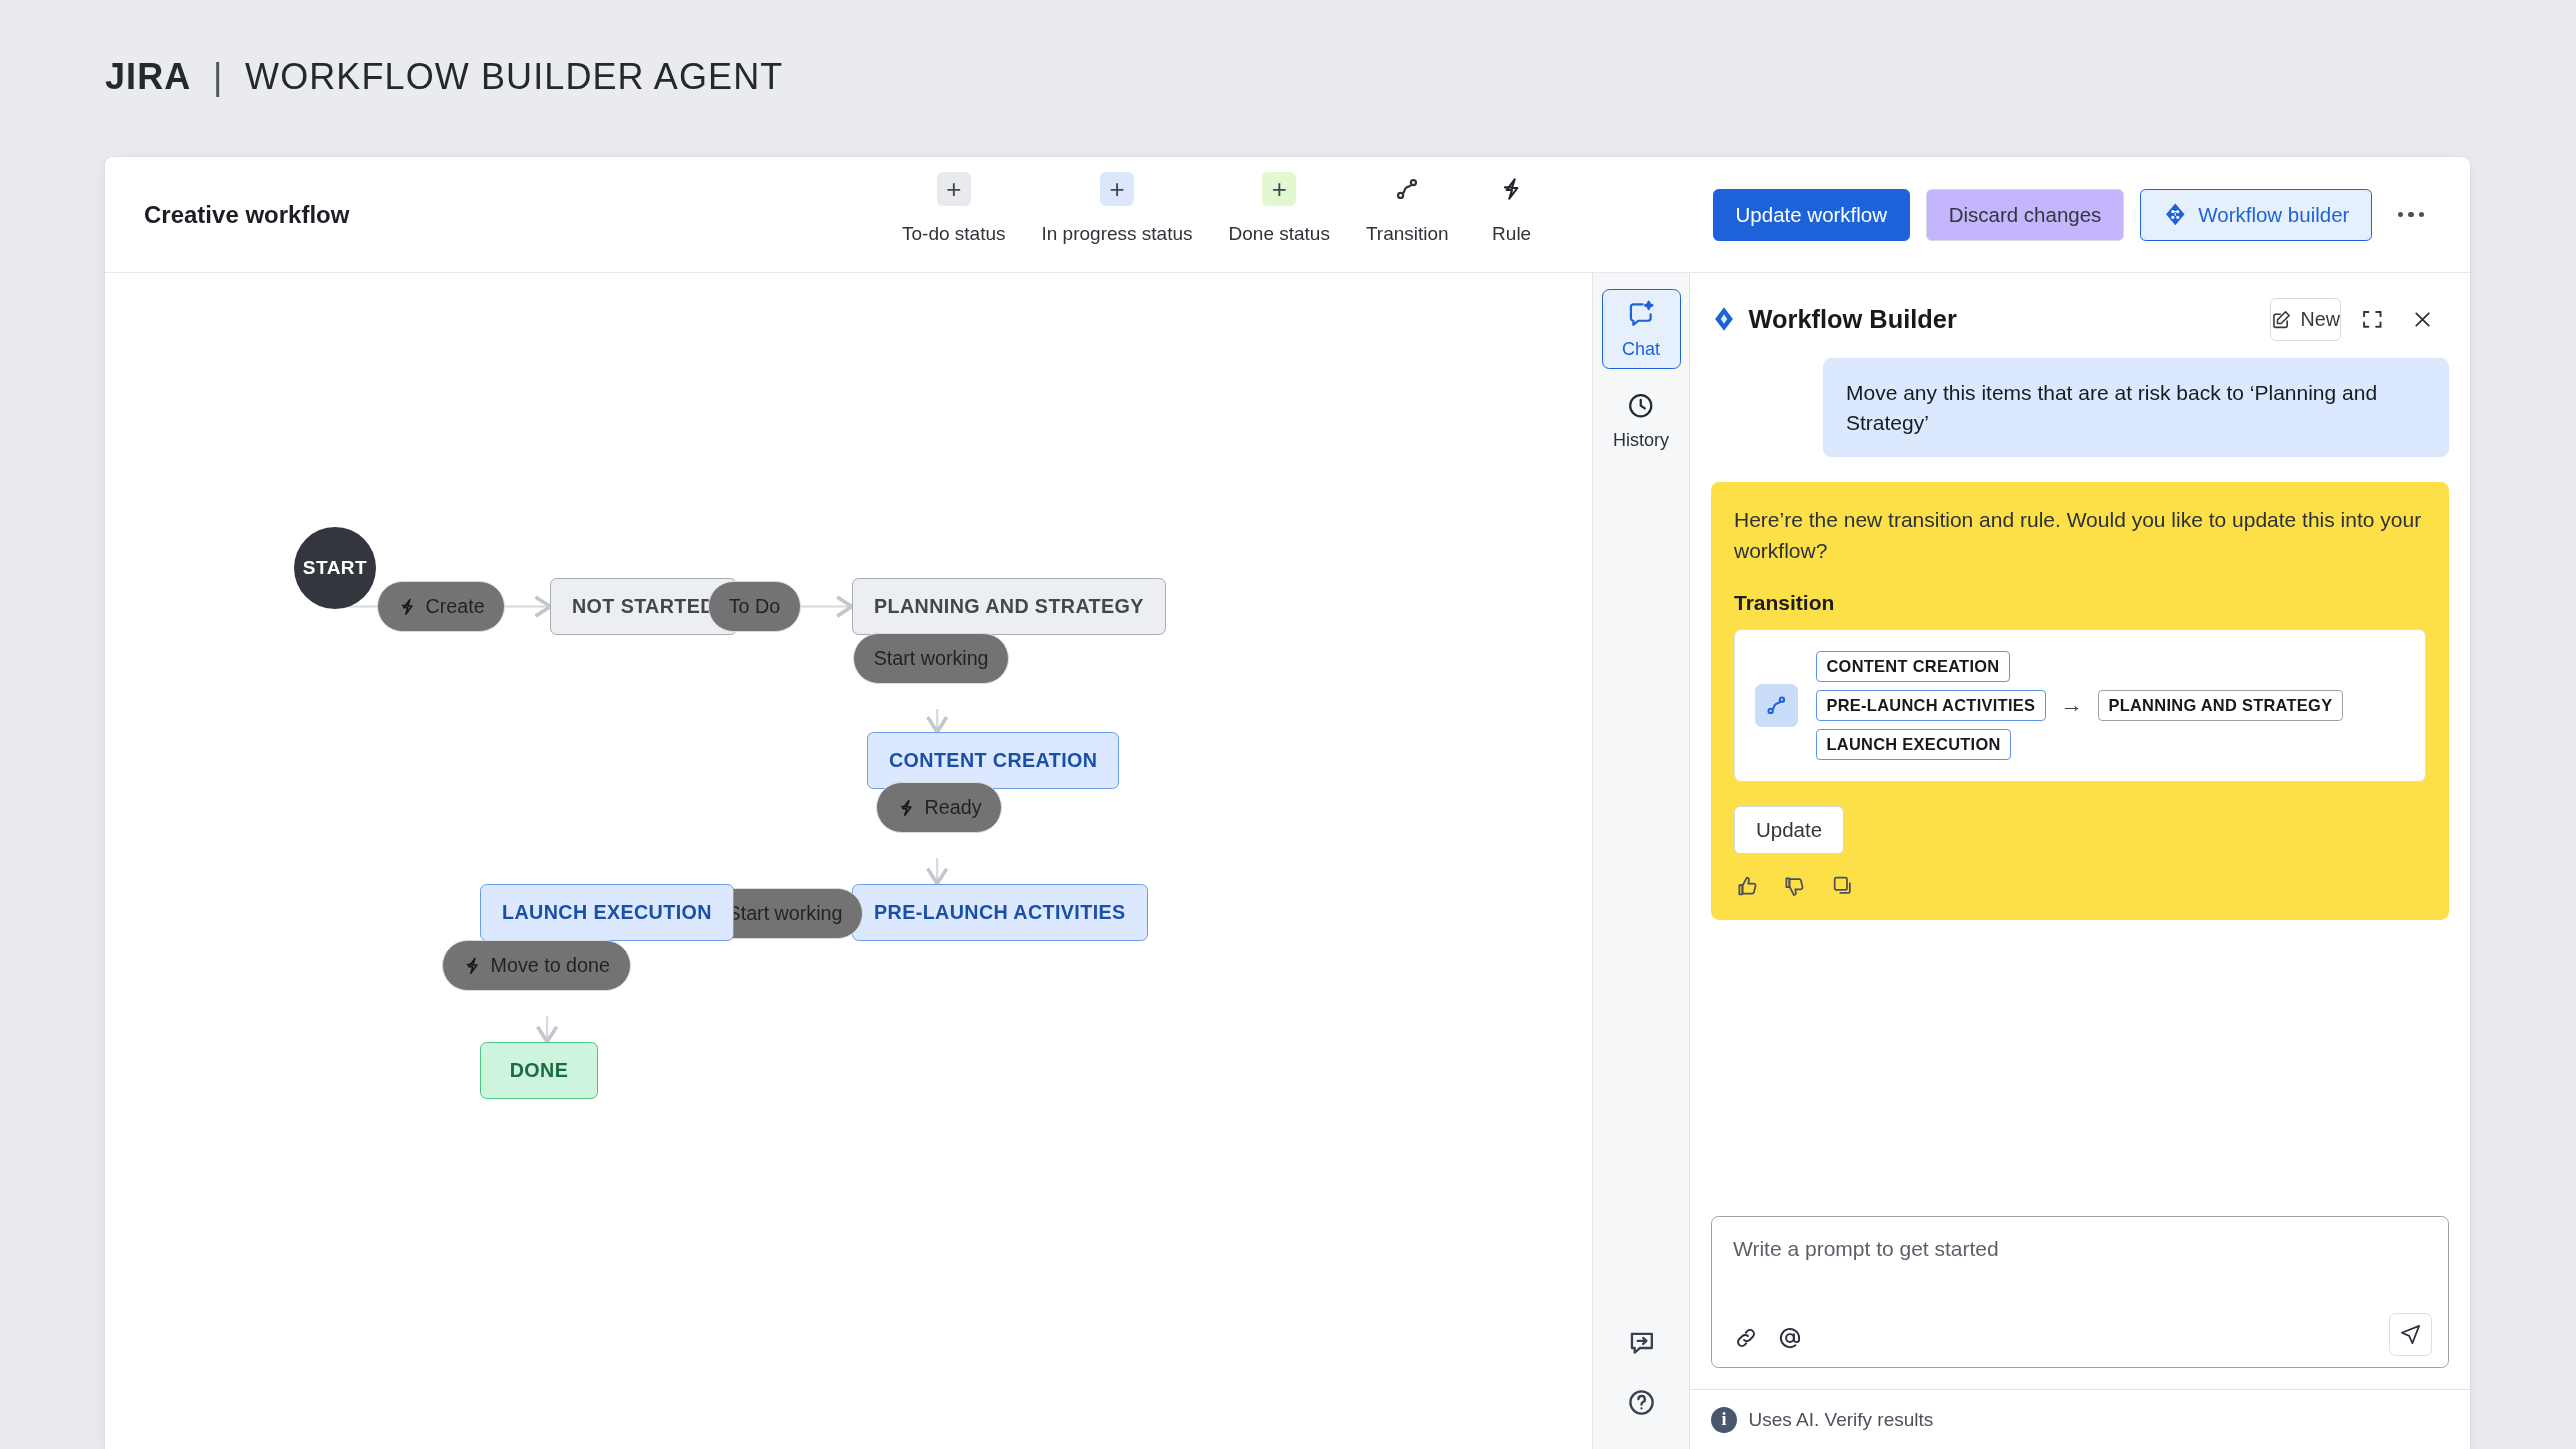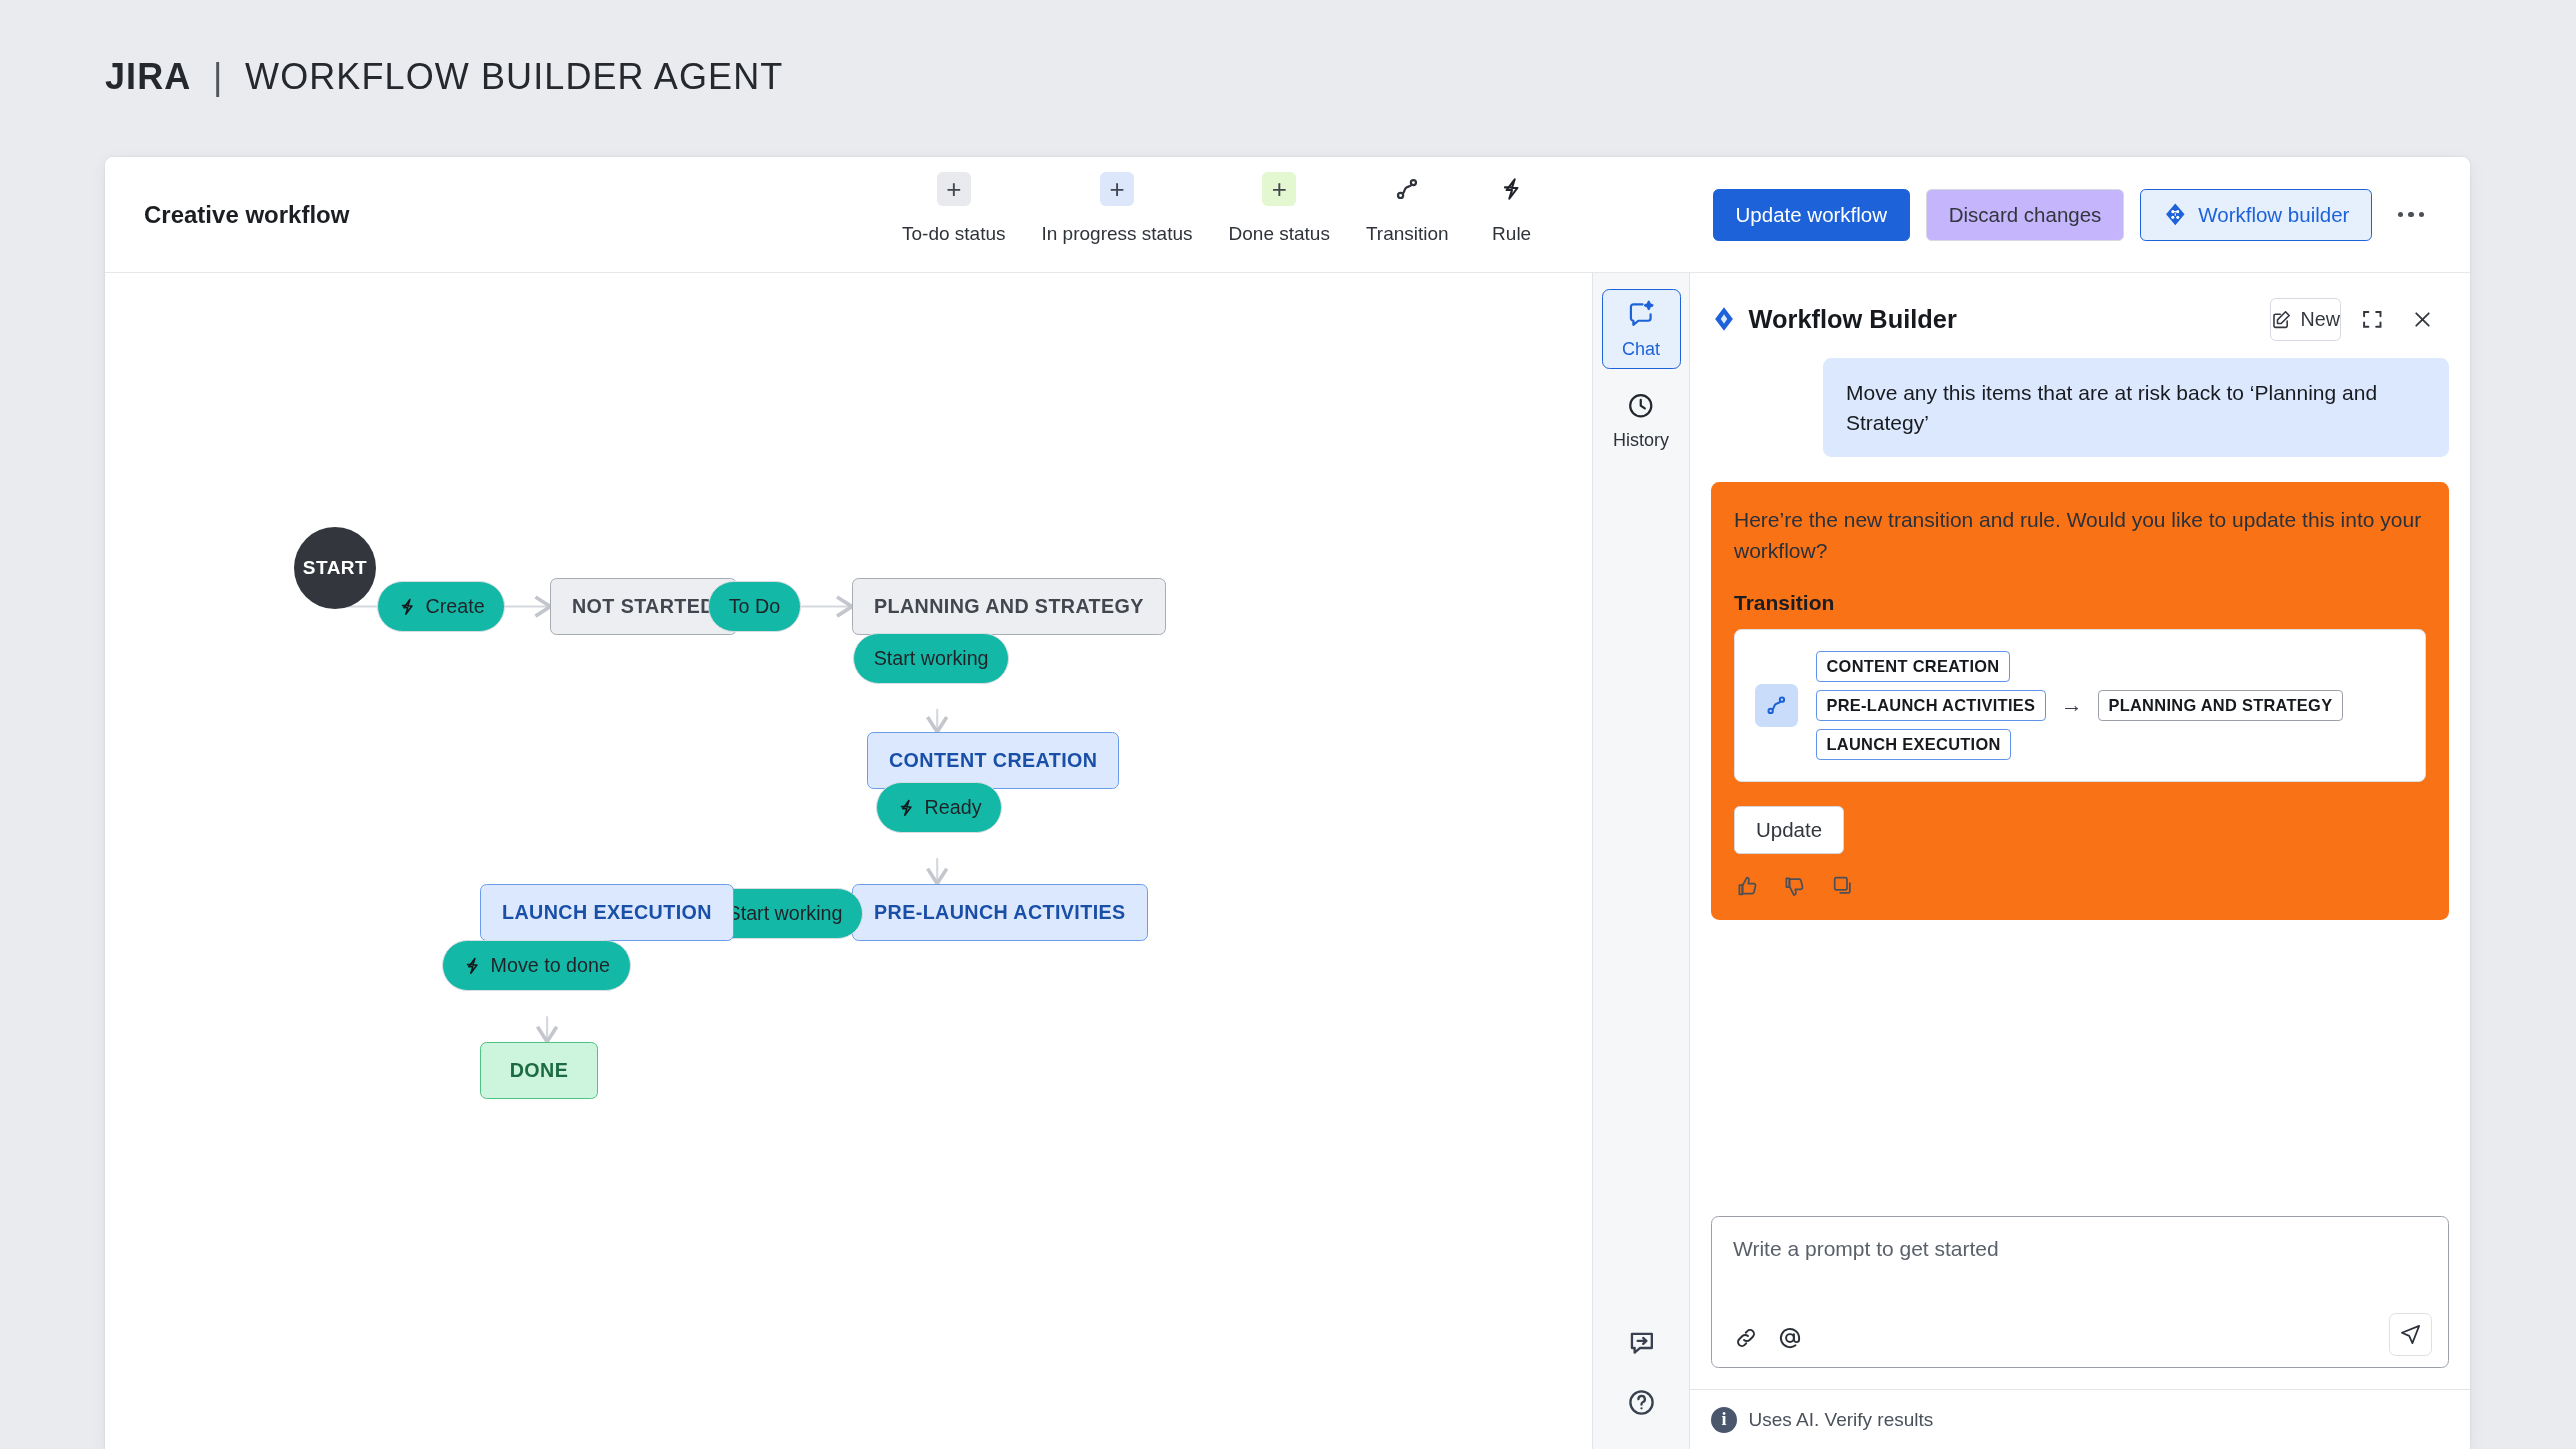--- a/index.html
+++ b/index.html
@@ -102,21 +102,21 @@
   .node-status {
     border-radius: 6.6px; font-size: 19.7px; font-weight: 700;
     letter-spacing: 0.4px; padding: 0 21px; height: 57px; white-space: nowrap;
   }
   .st-gray { background: #eceef1; border: 1.6px solid #a7abb2; color: #42464e; }
   .st-blue { background: #dbe8fd; border: 1.6px solid #6a9cec; color: #1a4fa8; }
   .st-green { background: #cdf4dd; border: 1.6px solid #4dc483; color: #1d6b42; }
 
   .pill {
     position: absolute; height: 51px; border-radius: 26px;
-    background: #14b8a6; border: 1.6px solid #dadde2; color: #1f2328;
+    background: #737373; border: 1.6px solid #dadde2; color: #1f2328;
     font-size: 19.7px; display: flex; align-items: center; justify-content: center;
     gap: 8.2px; padding: 0 19.7px; white-space: nowrap;
   }
   .bolt { display: inline-flex; align-items: center; }
 
   
   .rail {
     width: 97px; flex: 0 0 97px; background: #f6f7f9;
     border-left: 0.8px solid #e2e4e9;
     display: flex; flex-direction: column; align-items: center;
@@ -151,21 +151,21 @@
   }
   .icon-btn { width: 39px; height: 39px; display: flex; align-items: center; justify-content: center; cursor: pointer; border-radius: 4.9px; }
 
   .messages { flex: 1 1 auto; padding: 13px 21px 0 21px; overflow: hidden; }
   .msg-user {
     background: #dbe8fd; border-radius: 8.2px; padding: 19.7px 23px;
     font-size: 21px; line-height: 1.42; color: #181b20;
     margin-left: 112px; margin-bottom: 24.6px;
   }
   .msg-bot {
-    background: #f97316; border-radius: 8.2px; padding: 23px 23px 21px 23px;
+    background: #fde047; border-radius: 8.2px; padding: 23px 23px 21px 23px;
   }
   .bot-text { font-size: 21px; line-height: 1.45; color: #2b3039; margin-bottom: 24.6px; }
   .bot-section-title { font-size: 21px; font-weight: 700; color: #1a1d23; margin-bottom: 14.8px; }
 
   .trans-card {
     background: #fff; border: 0.8px solid #dcdfe4; border-radius: 7.4px;
     padding: 21px 19.7px; display: flex; align-items: center; gap: 18px;
   }
   .trans-icon {
     width: 43px; height: 43px; border-radius: 6.6px; background: #c9ddfb;

